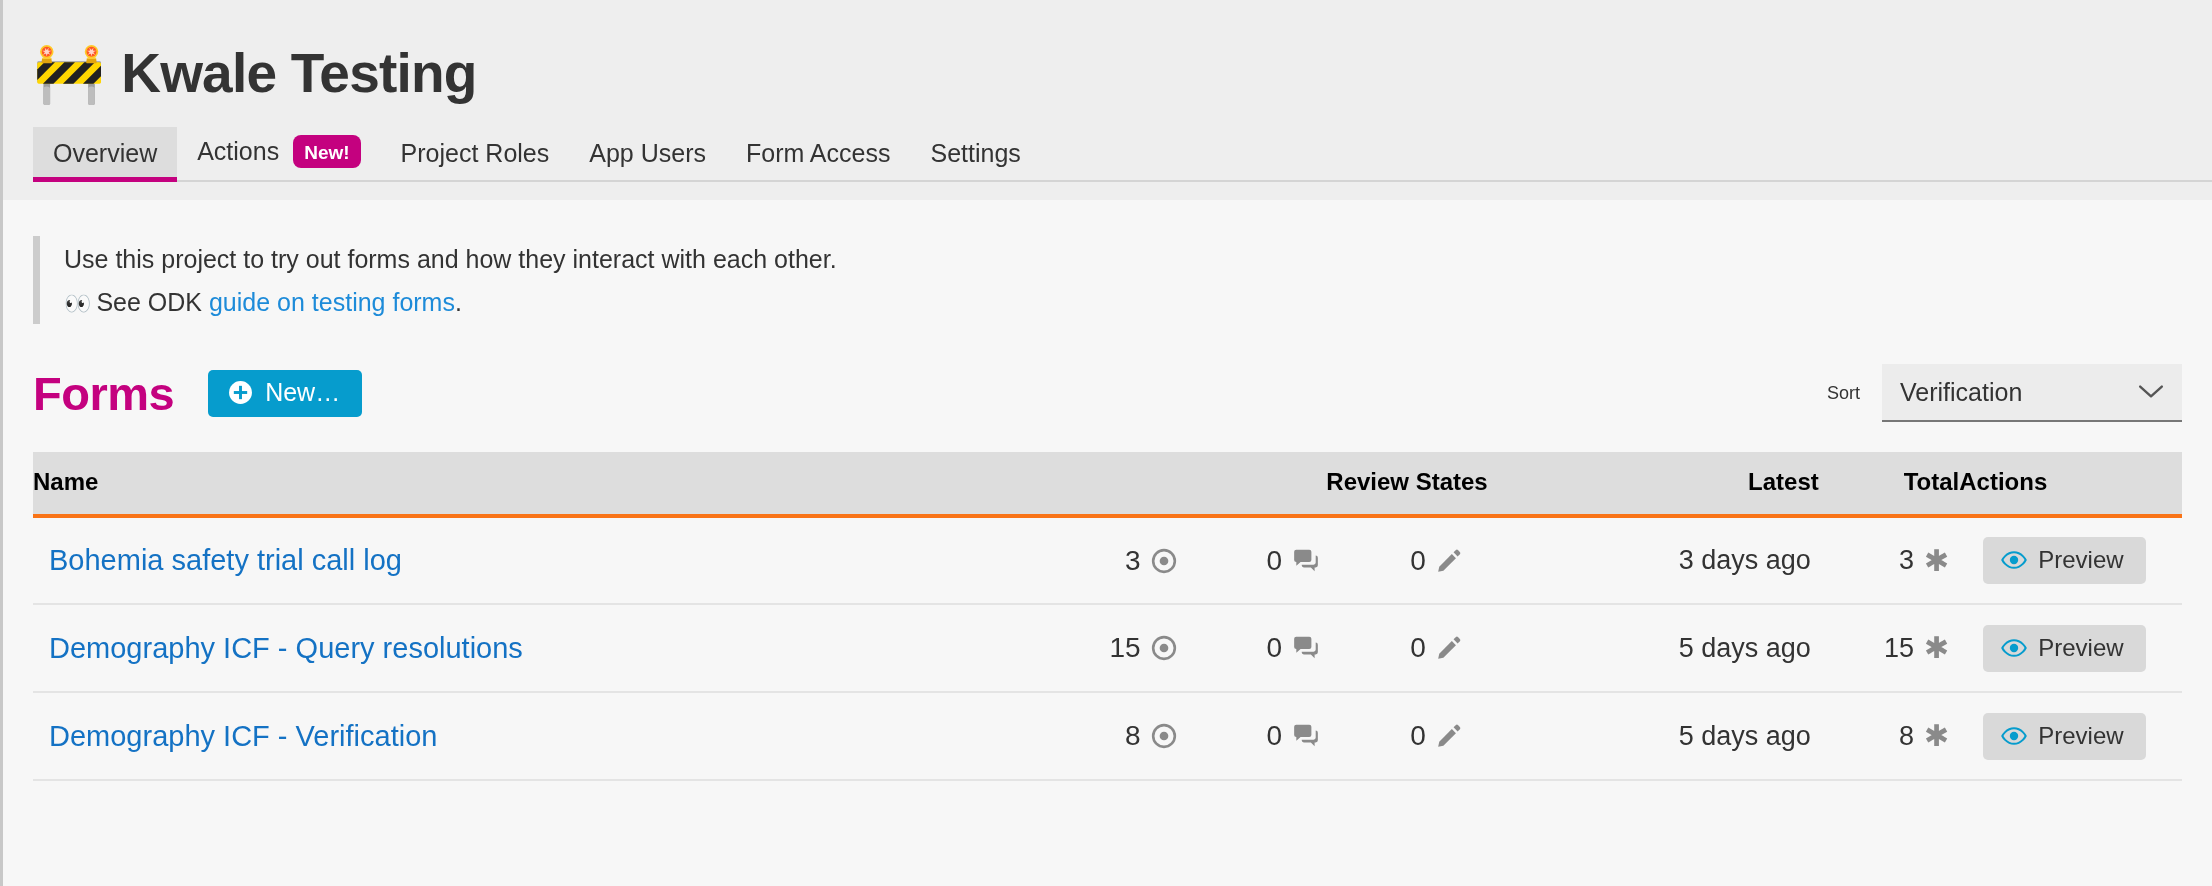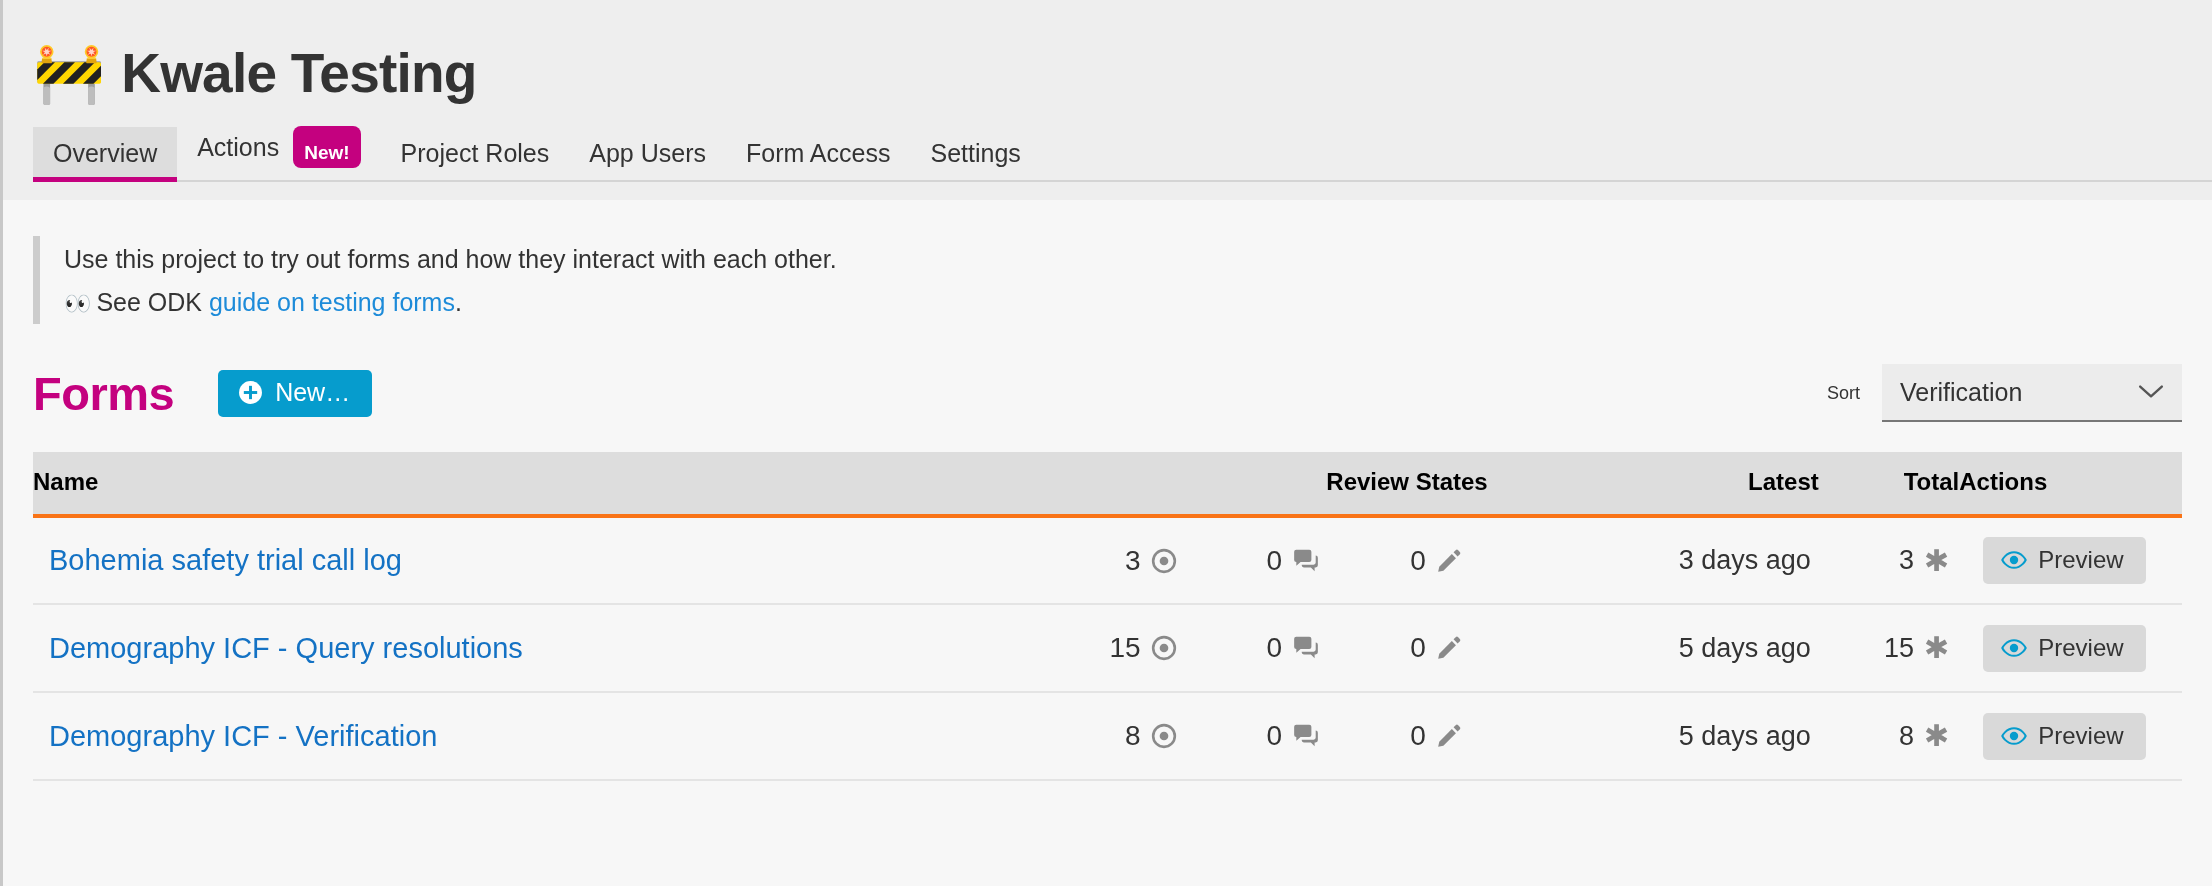--- a/index.html
+++ b/index.html
@@ -102,21 +102,21 @@
     z-index: 3;
   }
 
   .new-badge {
     display: inline-block;
     background: #c4017f;
     color: #ffffff;
     font-size: 19px;
     font-weight: bold;
     border-radius: 8px;
-    padding: 17px 11px 6px 11px;
+    padding: 8px 11px 6px 11px;
     margin-left: 14px;
     line-height: 1;
   }
 
   
   .content {
     padding: 0 30px 10px 30px;
   }
 
   
@@ -165,21 +165,21 @@
 
   .forms-heading {
     font-size: 47px;
     font-weight: bold;
     color: #c4017f;
     letter-spacing: -0.5px;
     line-height: 1;
   }
 
   .btn-new {
-    margin-left: 44px;
+    margin-left: 34px;
     background: #069ccd;
     color: #ffffff;
     border: none;
     border-radius: 5px;
     font-size: 25px;
     font-family: inherit;
     padding: 10px 22px 12px 20px;
     display: flex;
     align-items: center;
     cursor: pointer;

